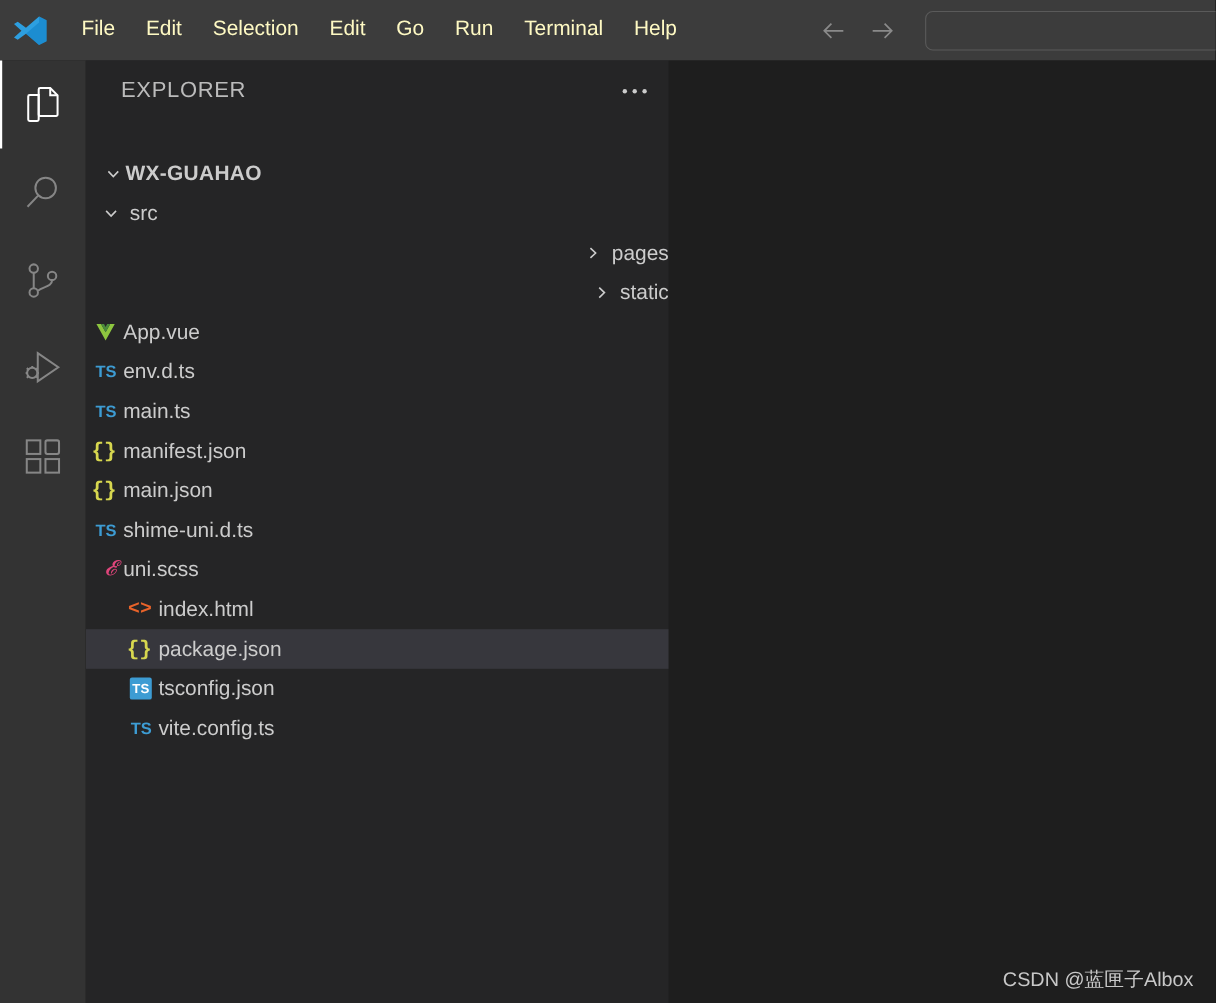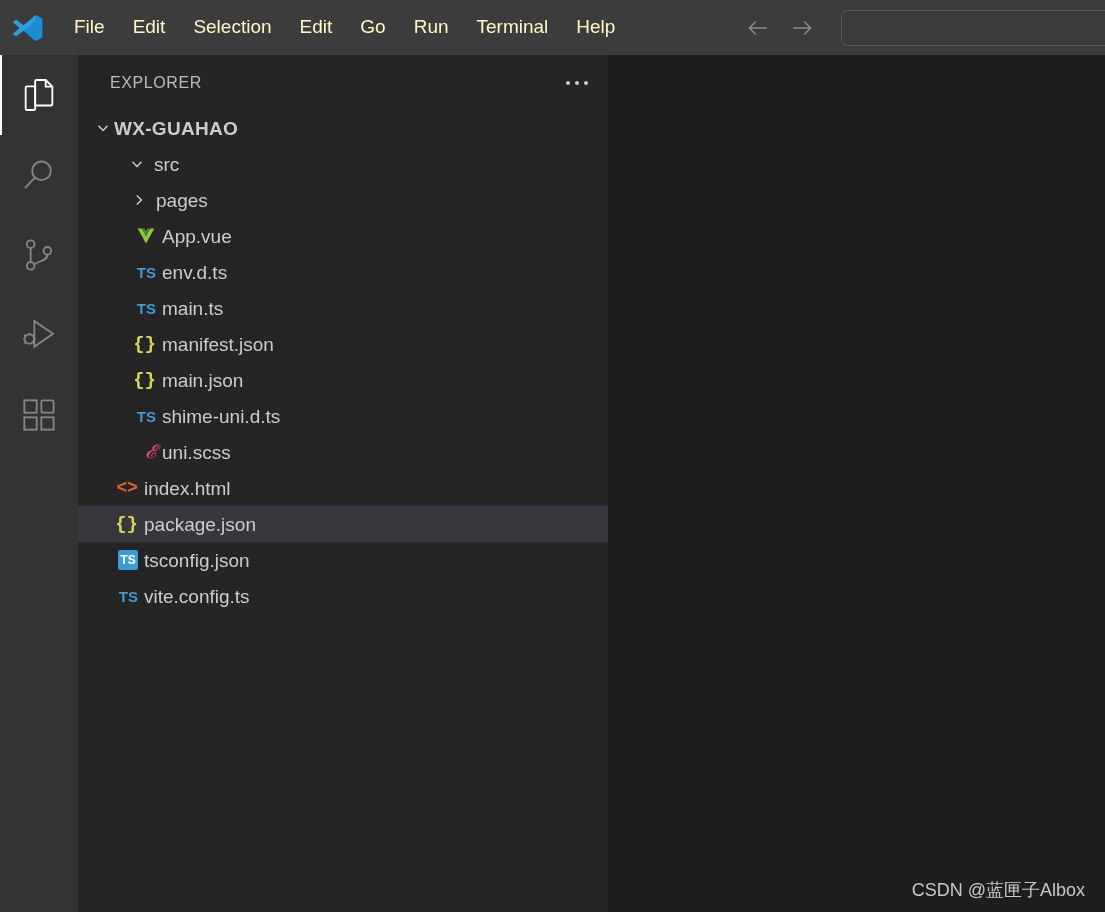--- a/index.html
+++ b/index.html
@@ -86,33 +86,33 @@
     background: #252526;
     overflow: hidden;
   }
   .sidebar-header {
     position: relative;
     height: 55px;
     display: flex; align-items: center;
   }
   .sidebar-title {
     color: #bbbbbb;
-    font-size: 16px;
+    font-size: 20px;
     letter-spacing: 0.6px;
     margin-left: 32px;
   }
   .sidebar-actions {
     position: absolute; right: 20px; top: 50%;
     transform: translateY(-50%);
     color: #cccccc;
     display: flex; align-items: center; gap: 5px;
   }
   .dot { width: 4px; height: 4px; border-radius: 50%; background: #cccccc; }
 
-  .tree { padding-top: 0px; }
+  .tree { padding-top: 0px; margin-top: 30px; }
   .row {
     position: relative;
     height: 36px;
     display: flex; align-items: center;
     color: #cccccc;
     font-size: 19px;
     white-space: nowrap;
     width: 530px;
   }
   .row.selected { background: #37373d; }
@@ -126,23 +126,23 @@
   .ficon {
     width: 28px; flex: 0 0 auto;
     display: flex; align-items: center; justify-content: flex-end;
     margin-right: 6px;
   }
   .label { line-height: 1; }
   .label.bold { font-weight: bold; letter-spacing: 0.3px; }
 
   
   .d0 { padding-left: 14px; }
-  .d1 { padding-left: 48px; }
-  .d2 { padding-left: 50px; }
-  .d2f { padding-left: 50px; }
+  .d1 { padding-left: 12px; }
+  .d2 { padding-left: 50px; justify-content: flex-end; }
+  .d2f { }
   .d1f { padding-left: 32px; }
 
   
   .ts-text { color: #3d9cd3; font-size: 15px; font-weight: bold; font-family: "Liberation Sans", sans-serif; }
   .ts-box {
     width: 20px; height: 20px; border-radius: 2px;
     background: #3d9cd3; color: #ffffff;
     font-size: 12px; font-weight: bold;
     display: flex; align-items: center; justify-content: center;
   }
@@ -275,20 +275,28 @@
 
       <div class="row d2">
         <span class="chev">
           <svg width="18" height="18" viewBox="0 0 16 16" fill="none" stroke="currentColor" stroke-width="1.3">
               <path d="M6 4 L10.2 8 L6 12"></path>
             </svg>
         </span>
         <span class="label" style="margin-left:6px;">pages</span>
       </div>
 
+      <div class="row d2">
+        <span class="chev">
+          <svg width="18" height="18" viewBox="0 0 16 16" fill="none" stroke="currentColor" stroke-width="1.3">
+              <path d="M6 4 L10.2 8 L6 12"></path>
+            </svg>
+        </span>
+        <span class="label" style="margin-left:6px;">static</span>
+      </div>
 
       <div class="row d2f">
         <span class="ficon vue-ic">
           <svg width="20" height="20" viewBox="0 0 24 24">
             <path d="M2 3 H7 L12 12 L17 3 H22 L12 21 Z" fill="#8dc63f"></path>
             <path d="M7 3 H10.3 L12 6.2 L13.7 3 H17 L12 12 Z" fill="#4b8b3b"></path>
           </svg>
         </span>
         <span class="label">App.vue</span>
       </div>

